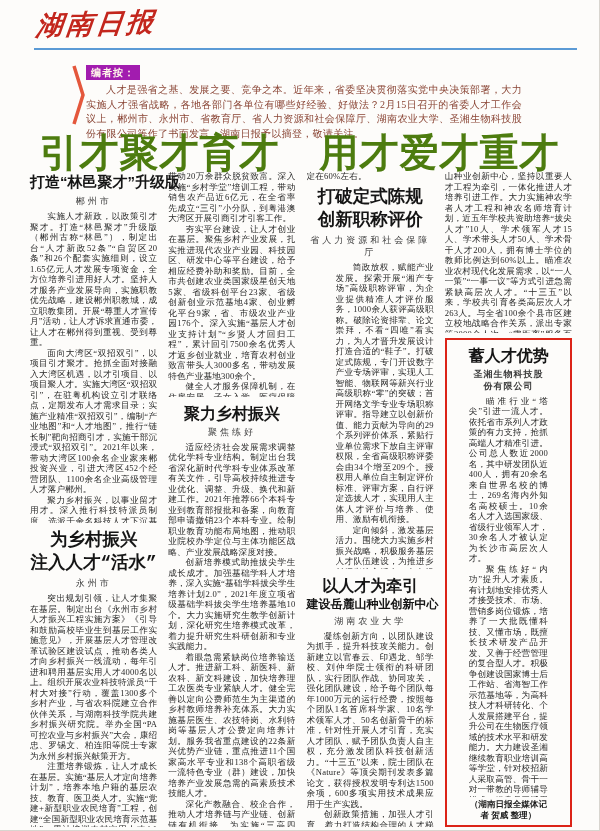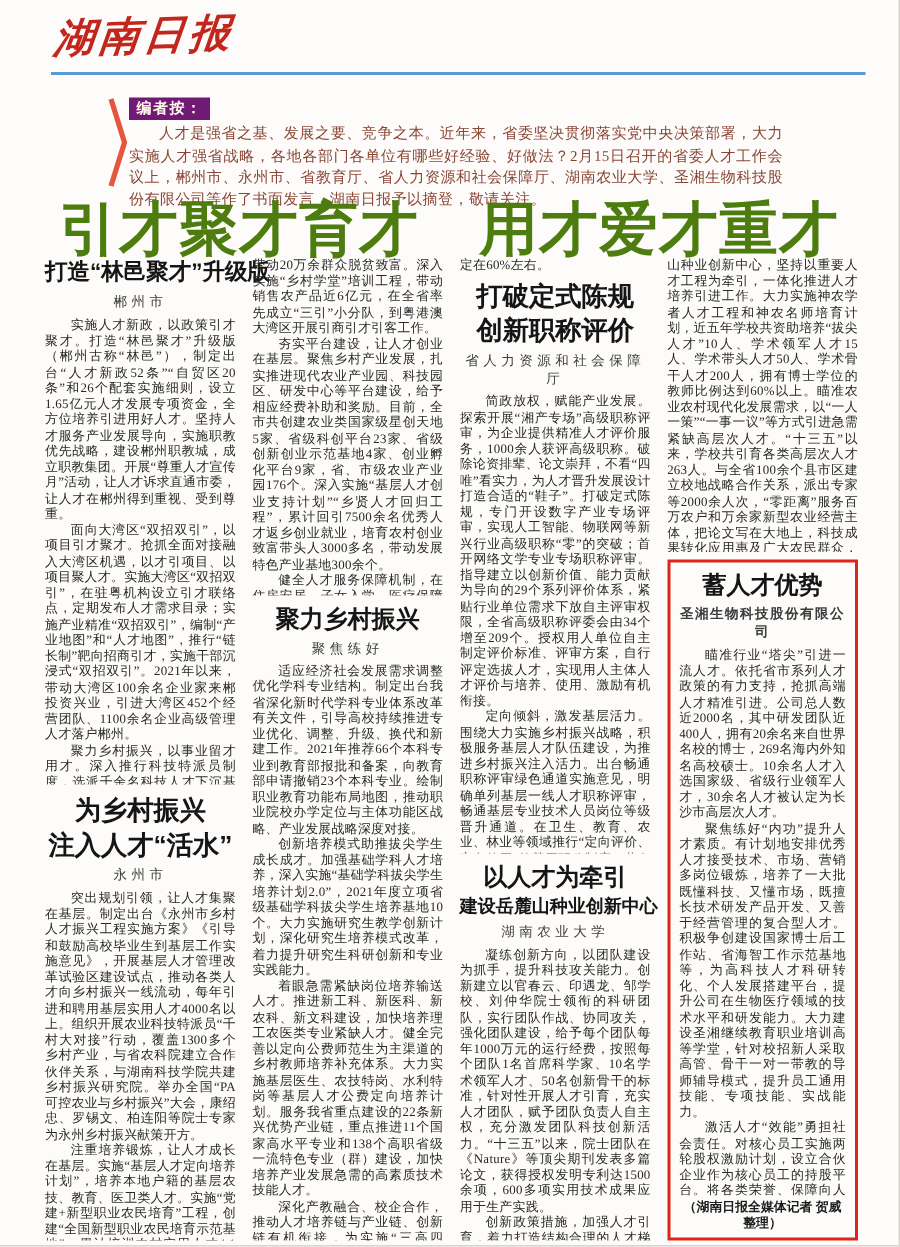--- a/index.html
+++ b/index.html
@@ -22,21 +22,21 @@
     font-family:"DejaVu Serif", serif;
   }
   .mast-rule {
     position:absolute; top:48px; left:34px; width:543px; height:2px;
     background:#5b9ad5;
   }
   
   .ednote { position:absolute; top:62px; left:86px; width:436px; }
   .ednote-bracket { position:absolute; left:-14px; top:2px; }
   .ednote-label {
-    display:inline-block; background:#701a75; color:#fff6e9;
+    display:inline-block; background:#a21caf; color:#fff6e9;
     font-size:10px; line-height:13px; padding:1px 5px; font-weight:bold;
     letter-spacing:1px;
   }
   .ednote-text {
     margin-top:3px; color:#8a4535; font-size:10px; line-height:14.5px;
     text-indent:2em; text-align:justify; letter-spacing:0.3px;
   }
   
   .headline {
     position:absolute; top:126px; left:0; width:100%;
@@ -55,38 +55,38 @@
     color:#282828; letter-spacing:0.2px; overflow:hidden;
   }
   .bt p { text-indent:2em; }
   .bt p.cont { text-indent:0; }
   .art-head { text-align:center; flex:0 0 auto; }
   .art-title {
     font-family:"Liberation Sans", sans-serif; font-weight:bold;
     color:#151515; white-space:nowrap;
   }
   .t15 { font-size:15px; line-height:22px; }
-  .t17 { font-size:17.5px; line-height:23px; }
+  .t17 { font-size:17.5px; line-height:23px;font-family:Liberation Mono, monospace; }
   .t16 { font-size:16px; line-height:21px; }
   .t12 { font-size:12px; line-height:17px; }
   .byline {
     font-size:9px; line-height:12px; color:#3c3c3c;
     letter-spacing:3px; margin-top:2px;
   }
   .sp4 { margin-top:4px; } .sp6 { margin-top:6px; }
   .grow { flex:1 1 auto; }
   .h-a1 { height:336px; }
   .h-b1 { height:240px; }
   .h-c0 { height:11px; flex:0 0 auto; }
-  .h-c1 { height:344px; }
+  .h-c1 { height:344px;margin-left:29px; }
   .h-d1 { height:254px; }
   
   .redbox {
     flex:1 1 auto; margin-top:5px; border:2px solid #dc2418;
-    padding:5px 6px 4px; display:flex; flex-direction:column; overflow:hidden;
+    padding:5px 22px 4px; display:flex; flex-direction:column; overflow:hidden;
     background:#fdfcfa;
   }
   .redbox .byline { letter-spacing:1px; font-weight:bold; }
   .credit {
     flex:0 0 auto; font-size:8.6px; line-height:11px; font-weight:bold;
     text-align:center; color:#1c1c1c; margin-top:2px;
   }
 </style>
 </head>
 <body>

